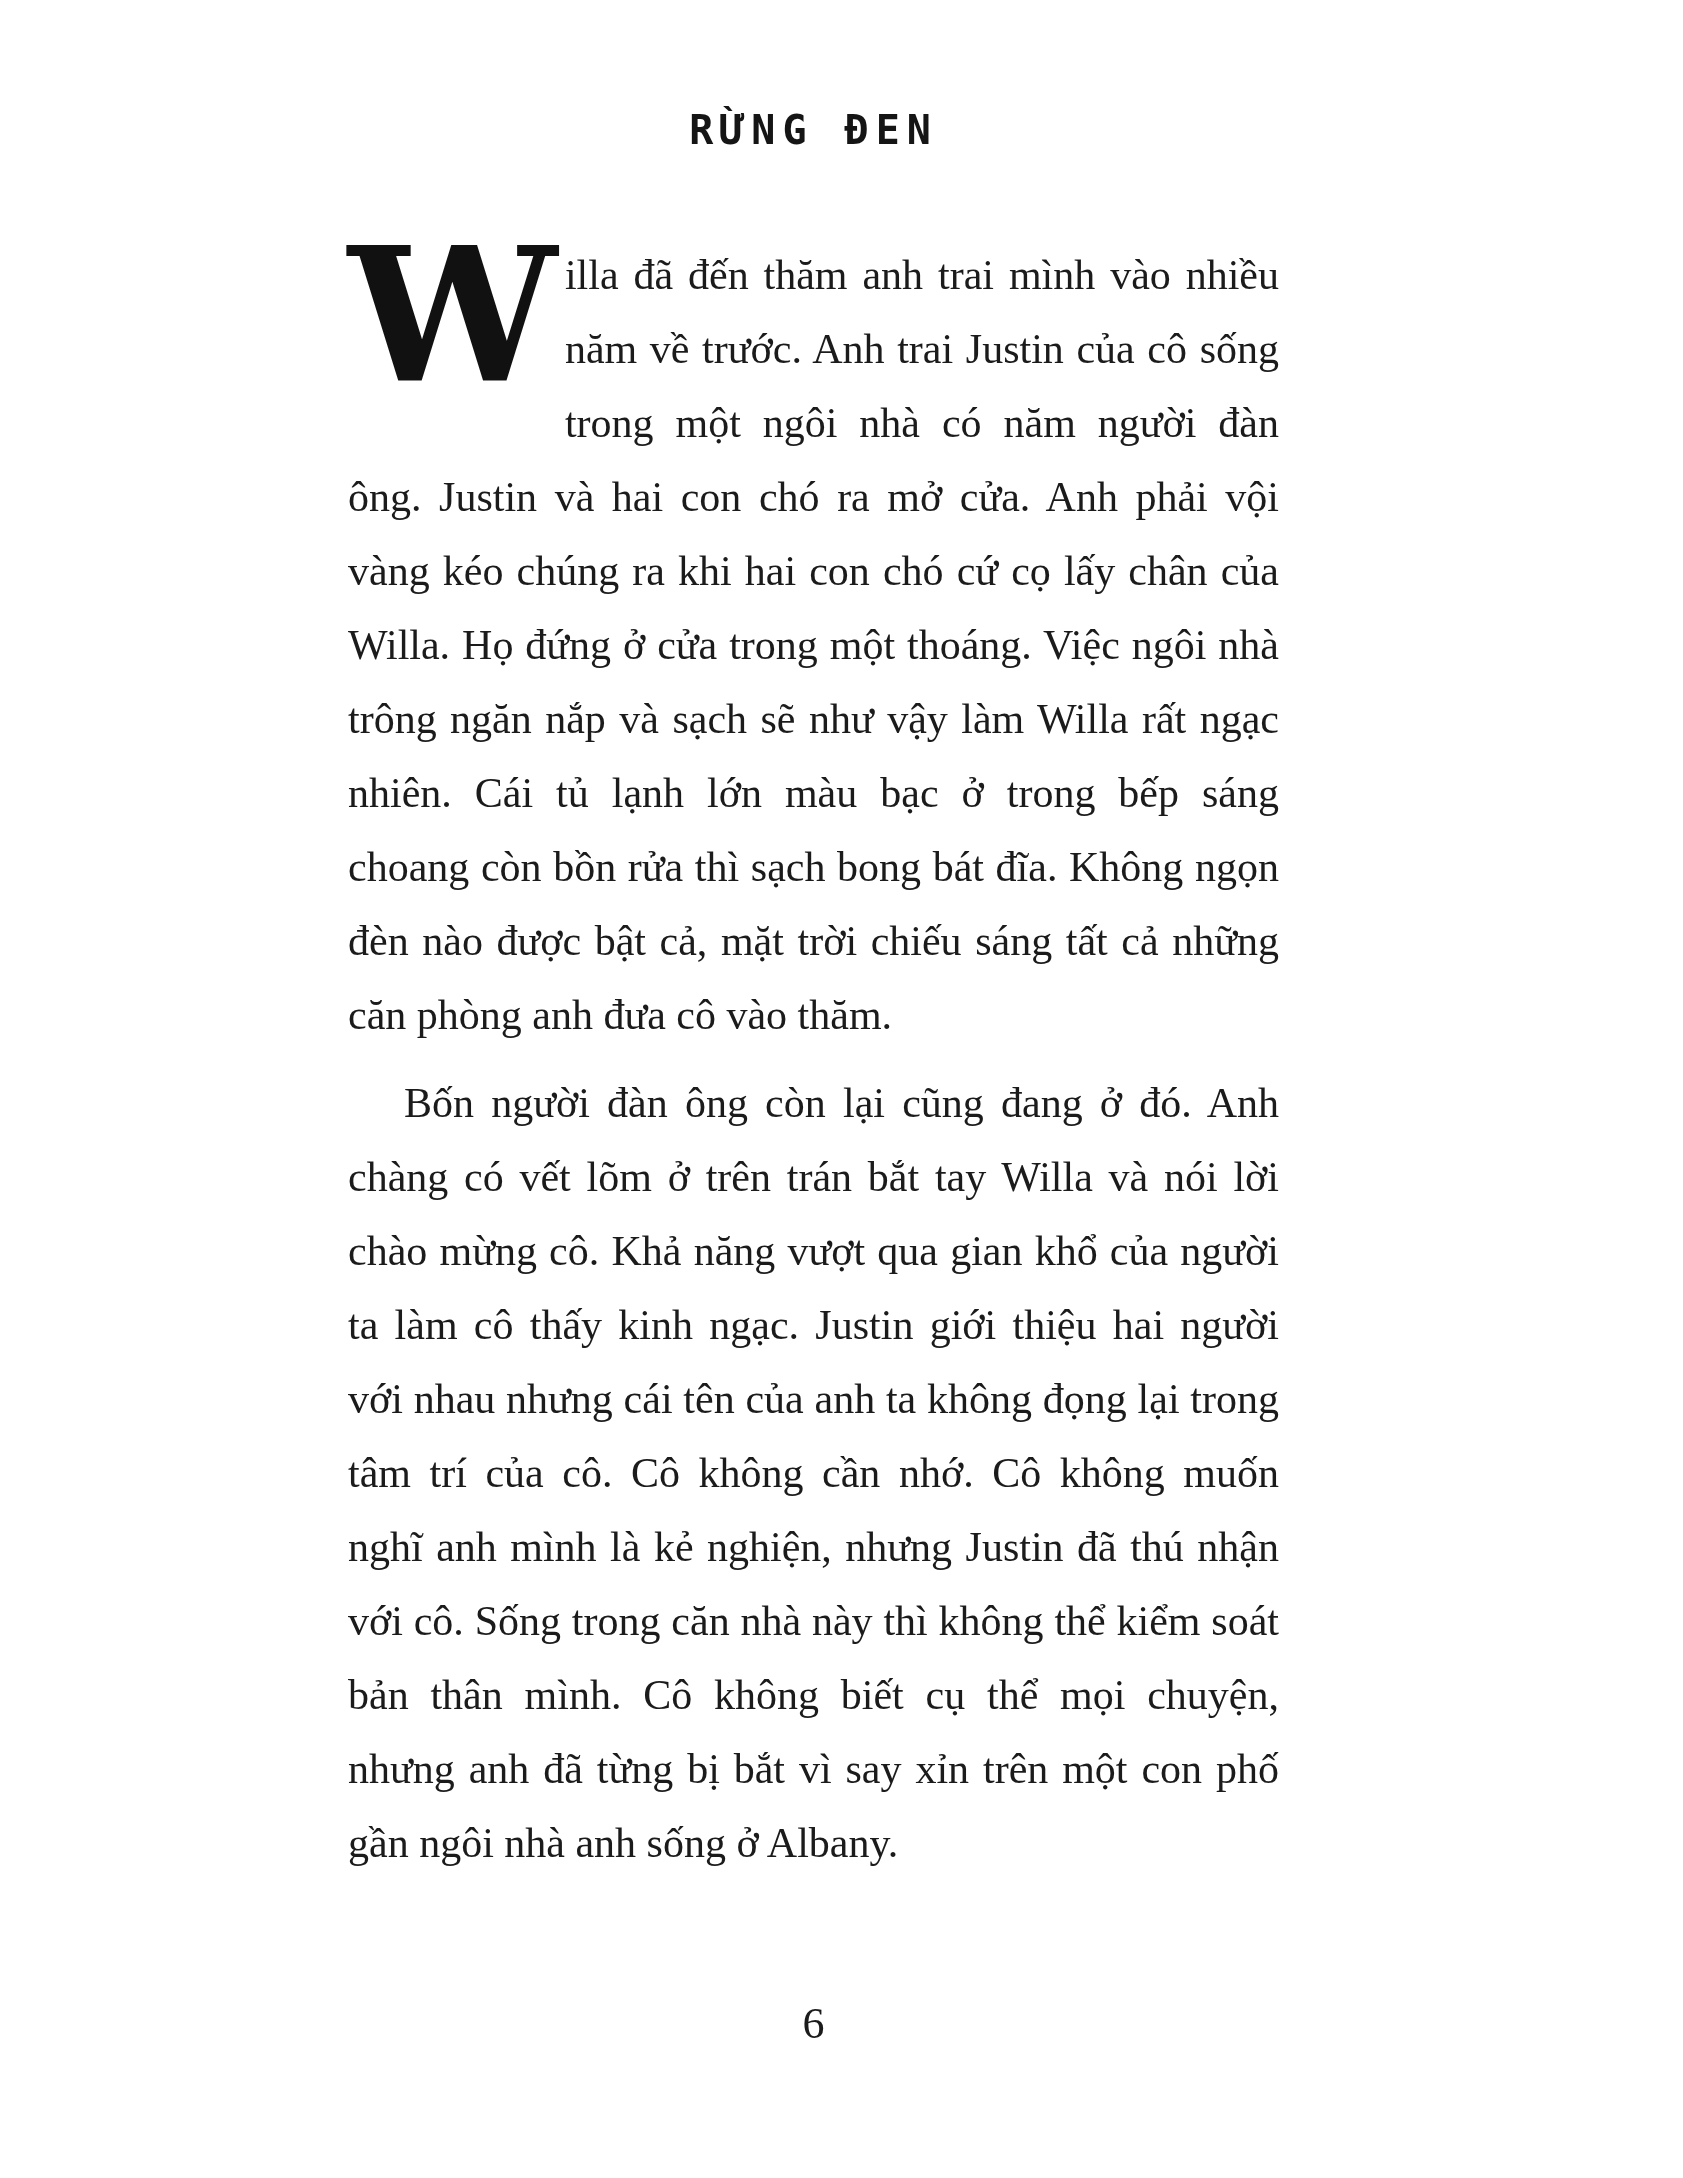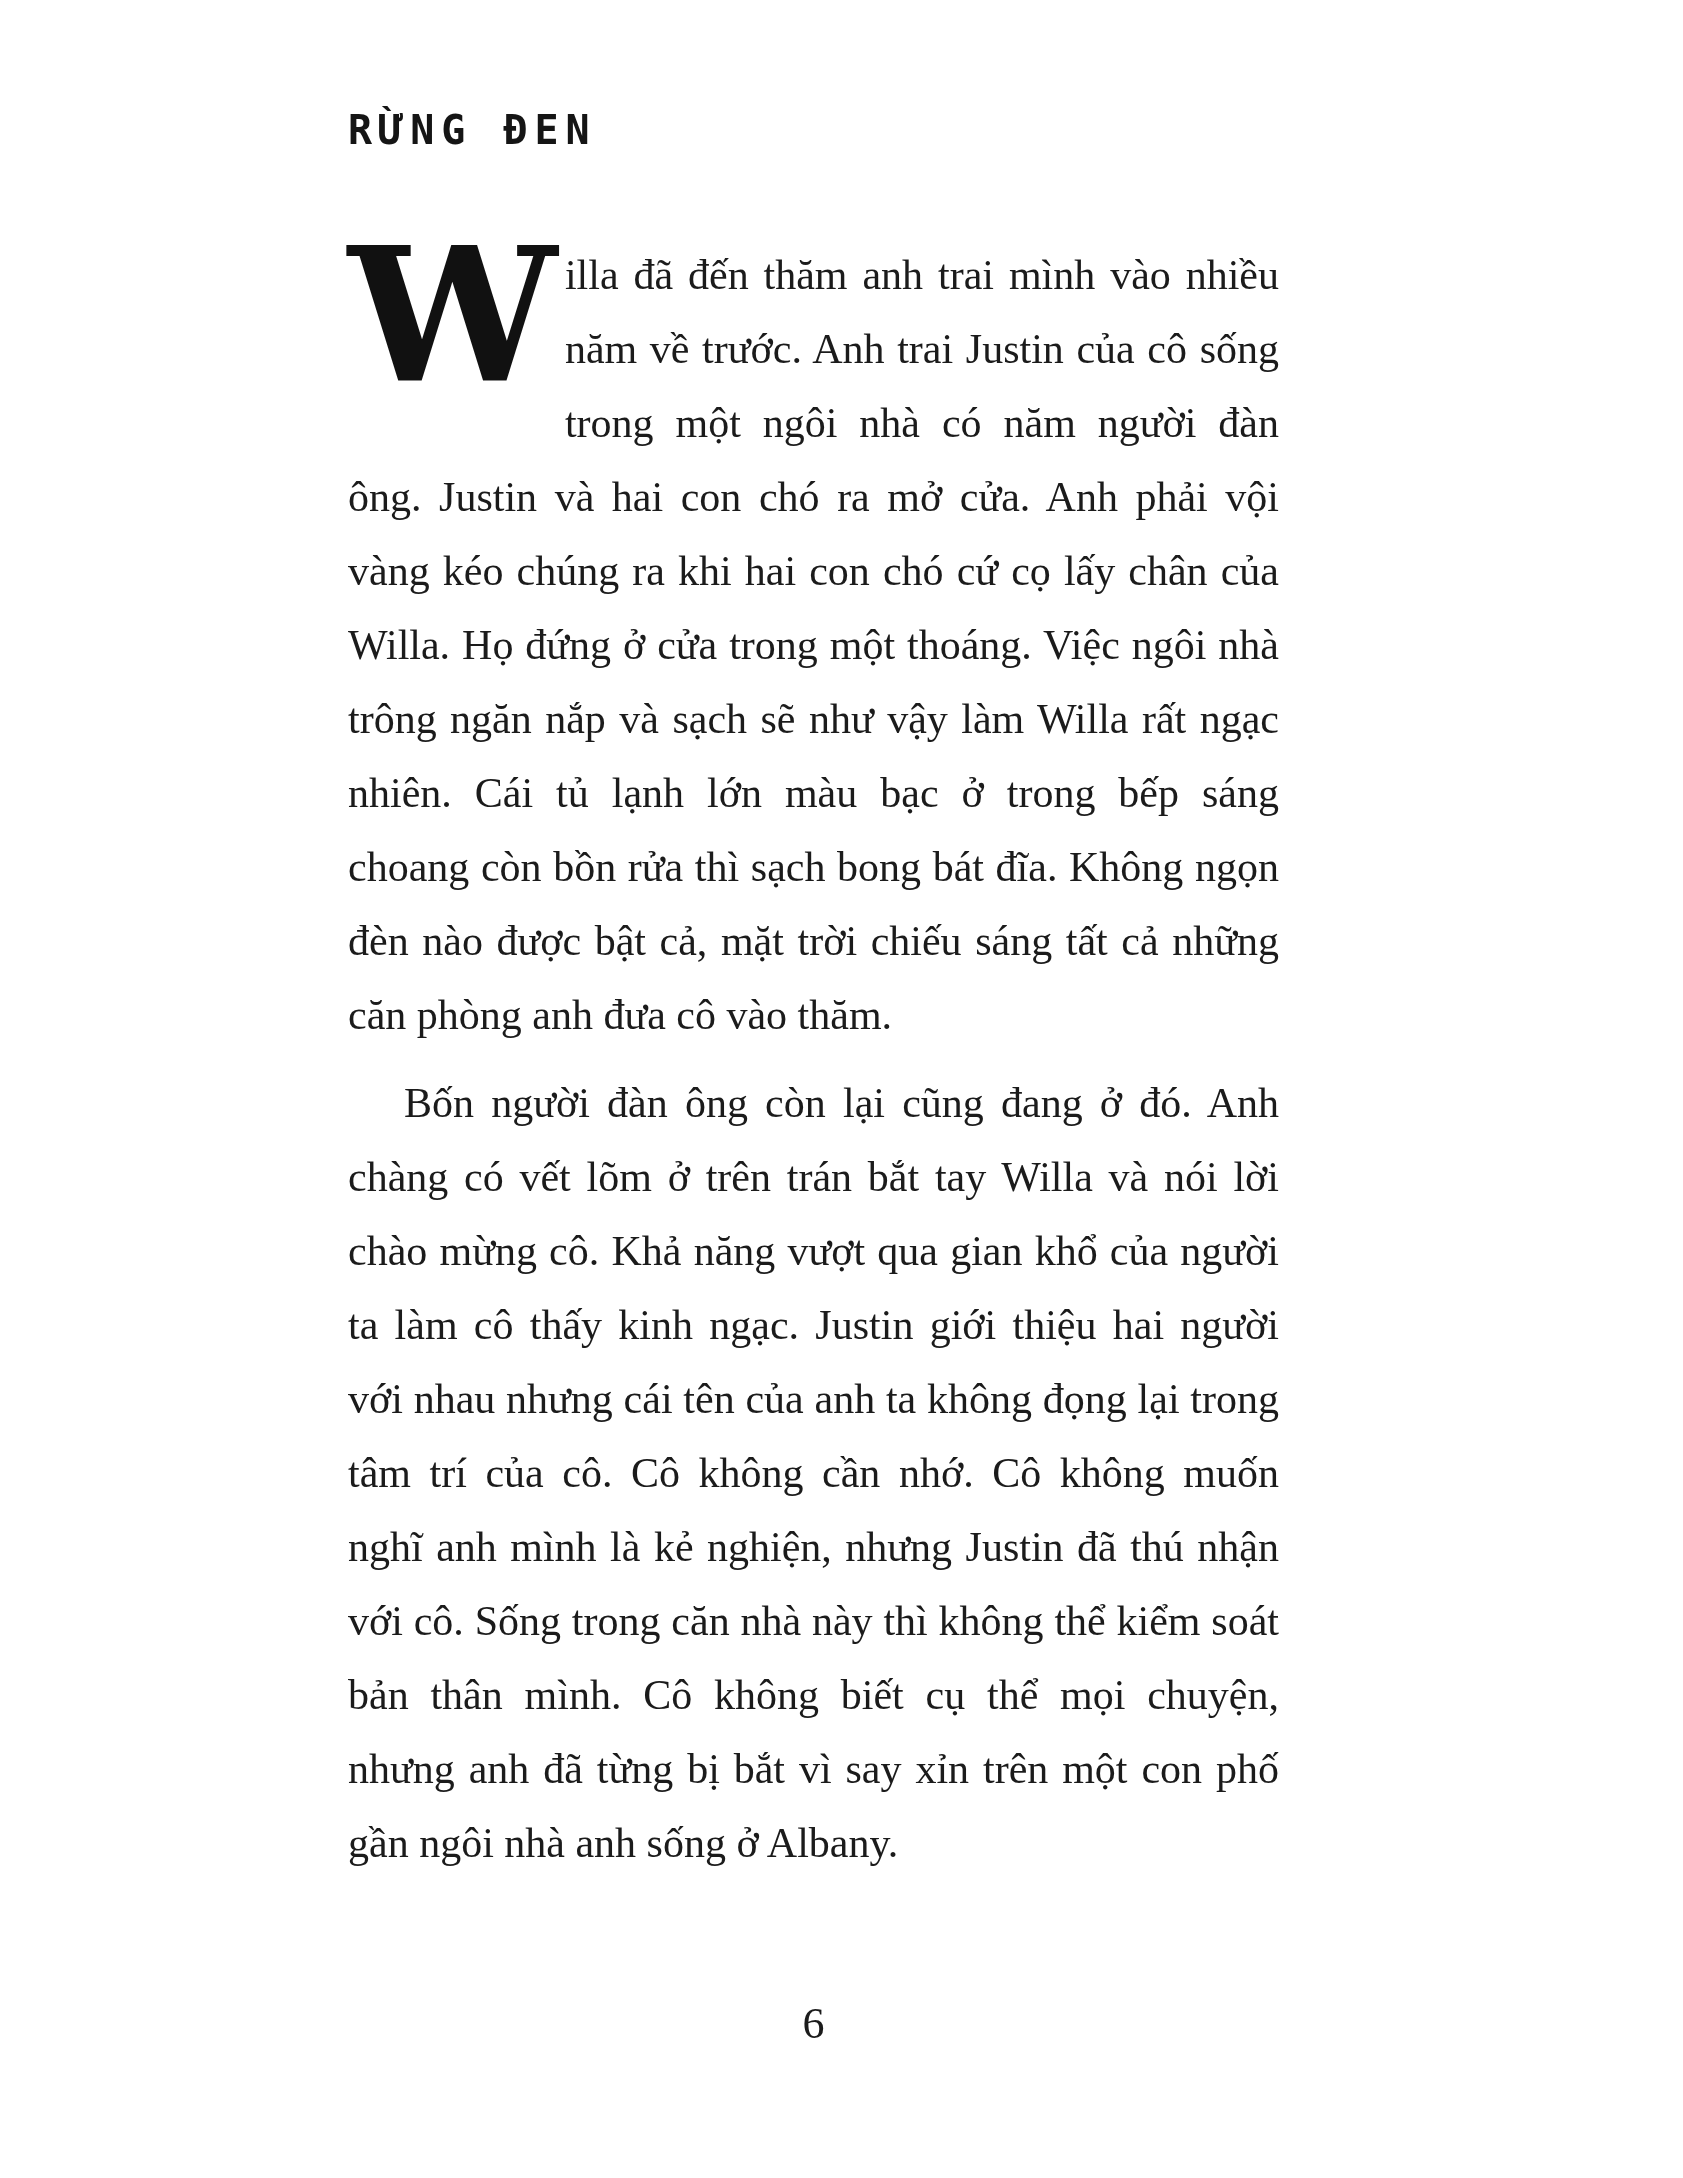--- a/index.html
+++ b/index.html
@@ -14,20 +14,21 @@
     background: #ffffff;
     color: #1b1b1b;
     font-family: "Liberation Serif", serif;
     overflow: hidden;
   }
   .running-header {
     position: absolute;
     top: 107px;
     left: 348px;
     width: 931px;
+    text-align: center;
     font-family: "DejaVu Sans Mono", monospace;
     font-weight: bold;
     font-size: 40px;
     letter-spacing: 7px;
     color: #151515;
     white-space: nowrap;
   }
   .text-block {
     position: absolute;
     top: 238px;

